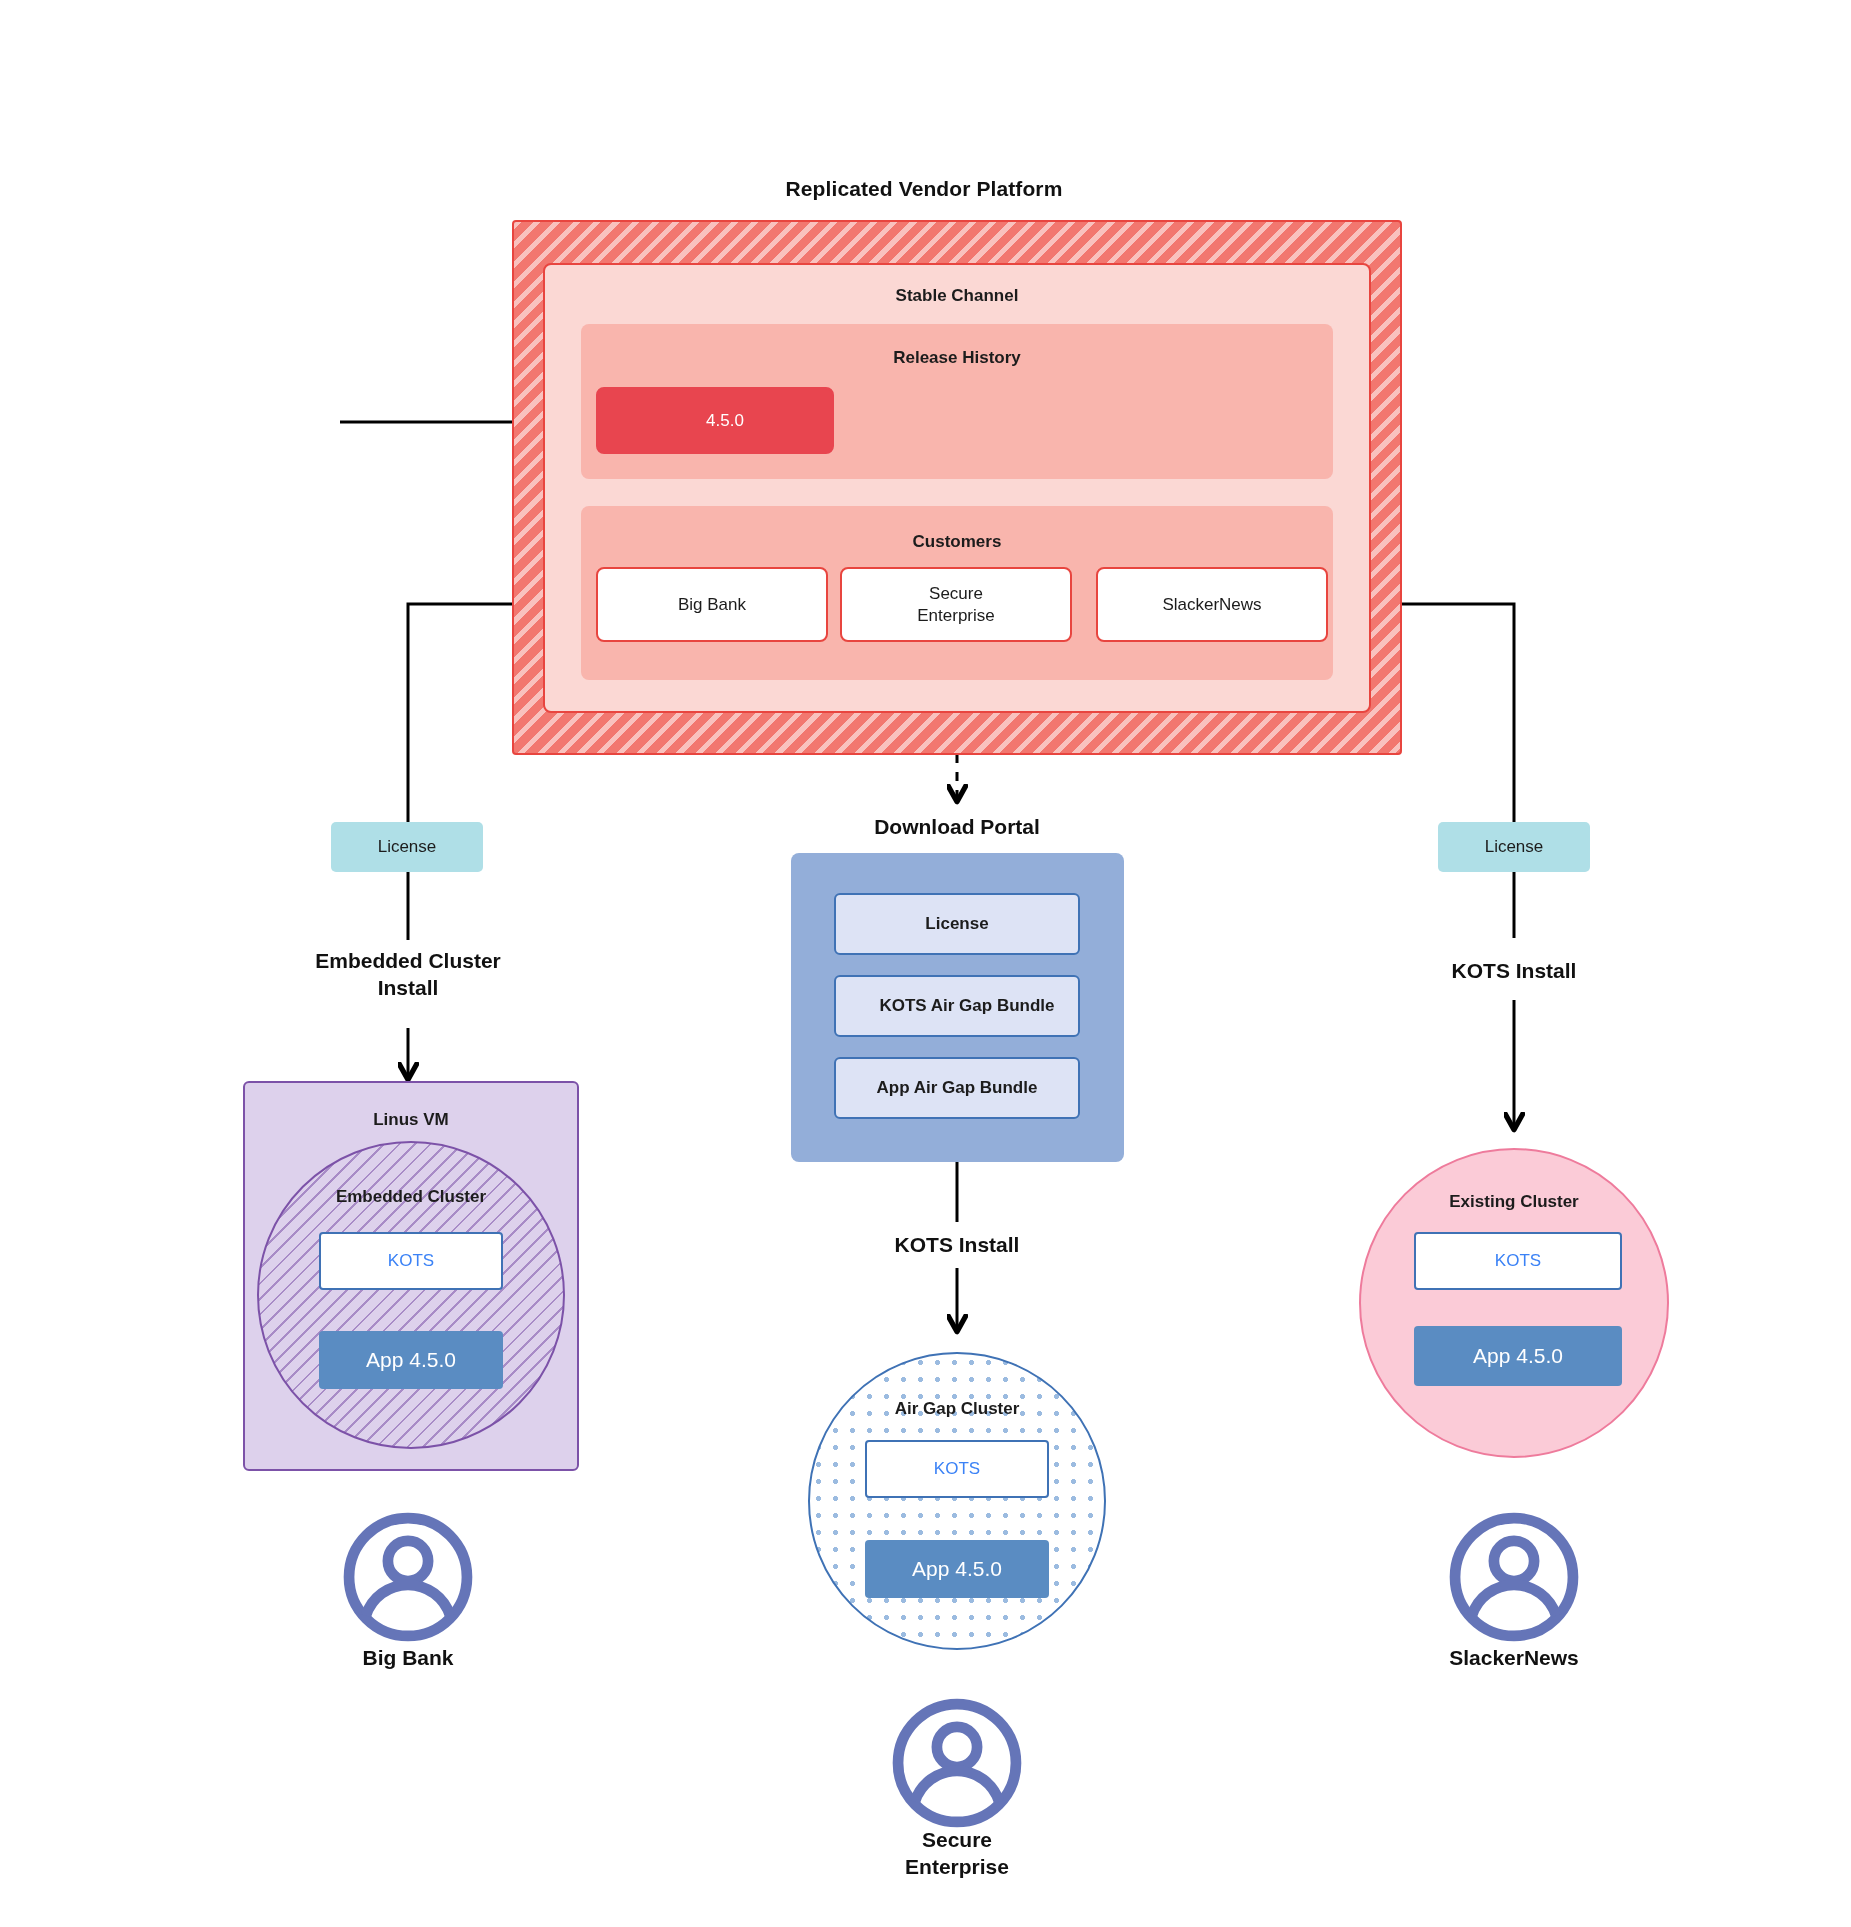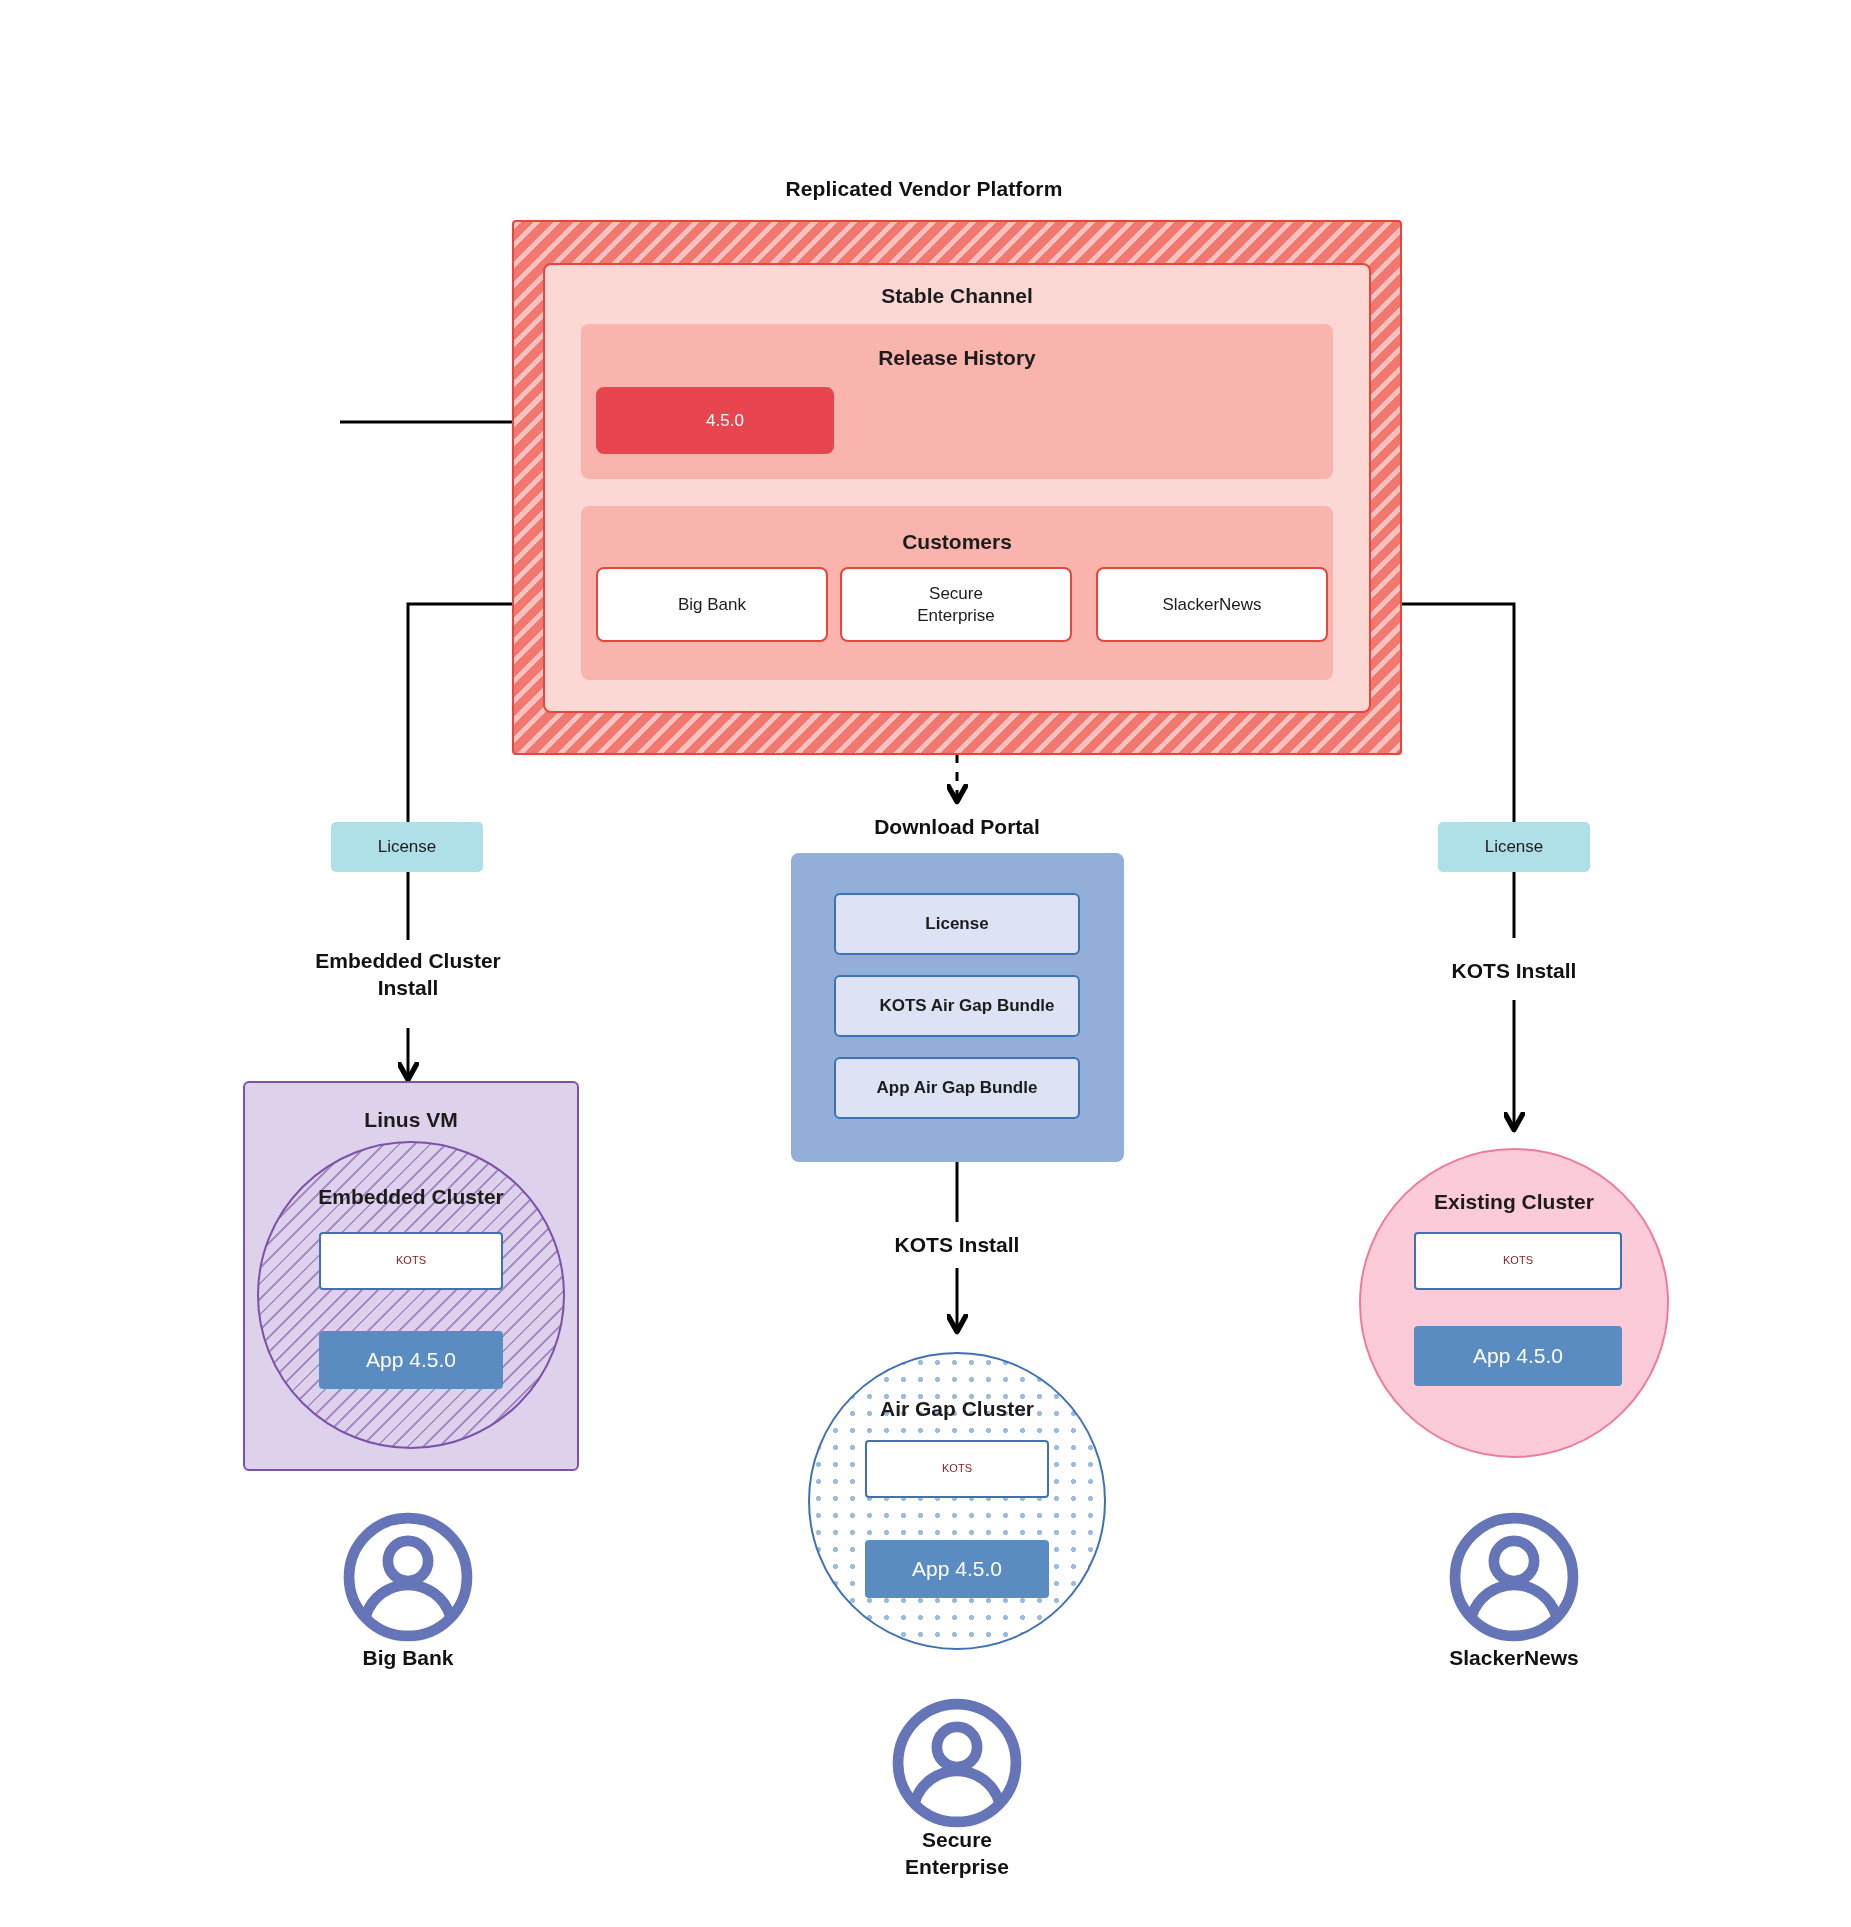--- a/index.html
+++ b/index.html
@@ -36,21 +36,21 @@
     color: #111111;
     letter-spacing: .1px;
   }
   .flow-label {
     font-size: 21px;
     font-weight: 700;
     color: #111111;
     line-height: 1.28;
   }
   .section-label {
-    font-size: 21px;
+    font-size: 17px;
     font-weight: 600;
     color: #1c1c1c;
   }
 
   
   .platform-outer {
     background-color: #f2776f;
     background-image: repeating-linear-gradient(
         135deg,
         rgba(255,255,255,0.55) 0px,
@@ -146,22 +146,22 @@
     border: 2px solid #3f72b5;
   }
   .cluster-existing {
     background: #fbcbd7;
     border: 2px solid #ee7b9c;
   }
   .kots-box {
     background: #ffffff;
     border: 2px solid #3f72b5;
     border-radius: 4px;
-    font-size: 11px;
-    color: #7f1d1d;
+    font-size: 17px;
+    color: #3b82f6;
   }
   .appver-box {
     background: #5a8cc2;
     border-radius: 4px;
     color: #ffffff;
     font-size: 21px;
   }
 
   
   .persona-label {

